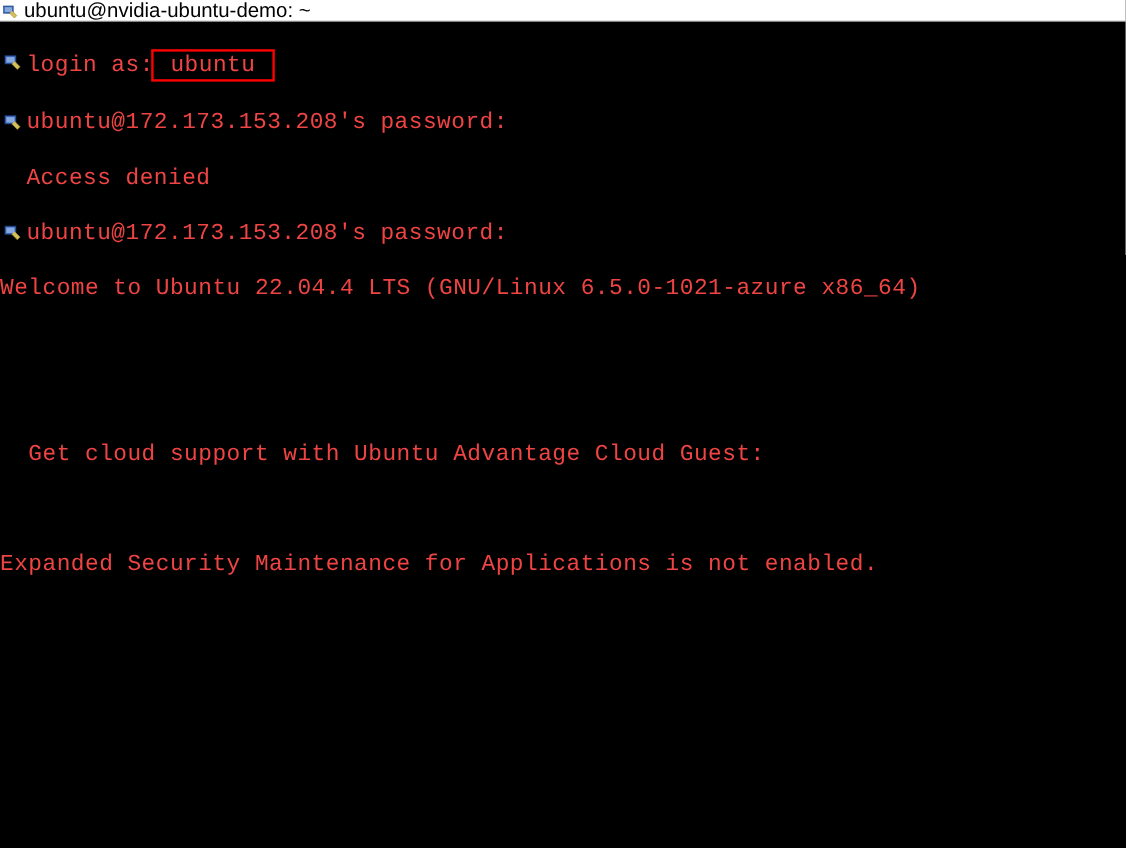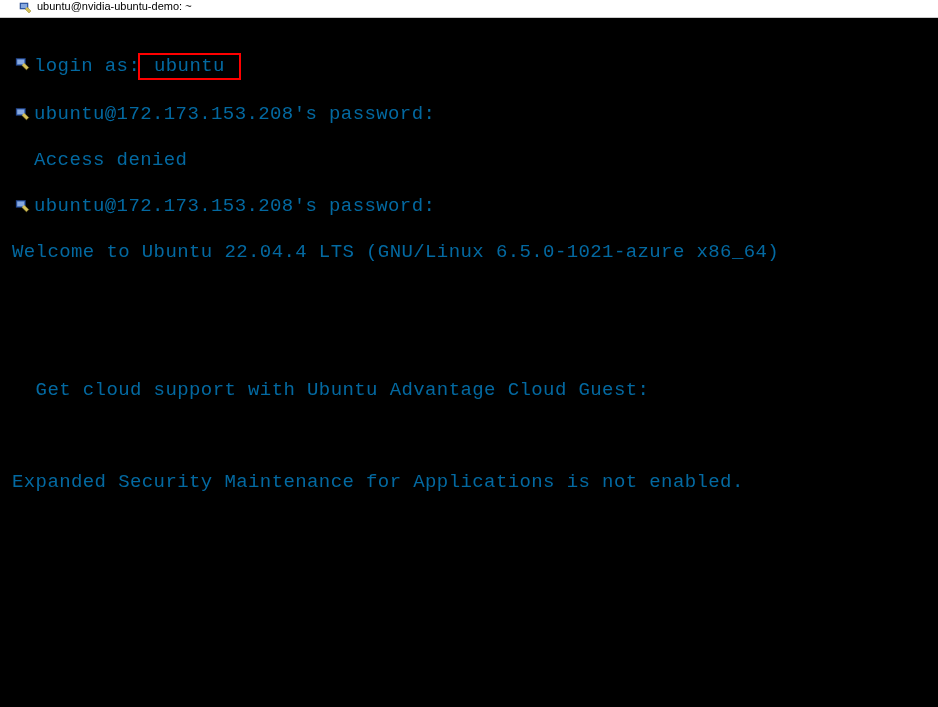--- a/index.html
+++ b/index.html
@@ -7,41 +7,41 @@
     background: #ffffff;
     font-family: ui-monospace, SFMono-Regular, 'Consolas', 'Courier New', monospace;
     width: 938px;
     height: 707px;
     overflow: hidden;
   }
   .titlebar {
     height: 18px;
     background: #ffffff;
     display: flex;
-    align-items: flex-start;
-    padding-left: 19px;
+    align-items: center;
+    padding-left: 2px;
     font-family: 'Segoe UI', Tahoma, sans-serif;
-    font-size: 11px;
+    font-size: 17px;
     color: #000;
     border-bottom: 1px solid #ccc;
     gap: 4px;
   }
   .putty-icon {
     width: 14px;
     height: 14px;
     display: inline-flex;
     align-items: center;
     justify-content: center;
   }
   .terminal {
     background: #000000;
-    color: #0369a1;
+    color: #ef4444;
     width: 100%;
     height: calc(100% - 18px);
-    padding: 12px;
+    padding: 0;
     font-size: 19px;
     line-height: 23px;
     white-space: pre;
     letter-spacing: 0.4px;
     font-weight: 500;
   }
   .line { display: flex; align-items: flex-start; }
   .line-icon {
     width: 22px;
     display: inline-flex;

